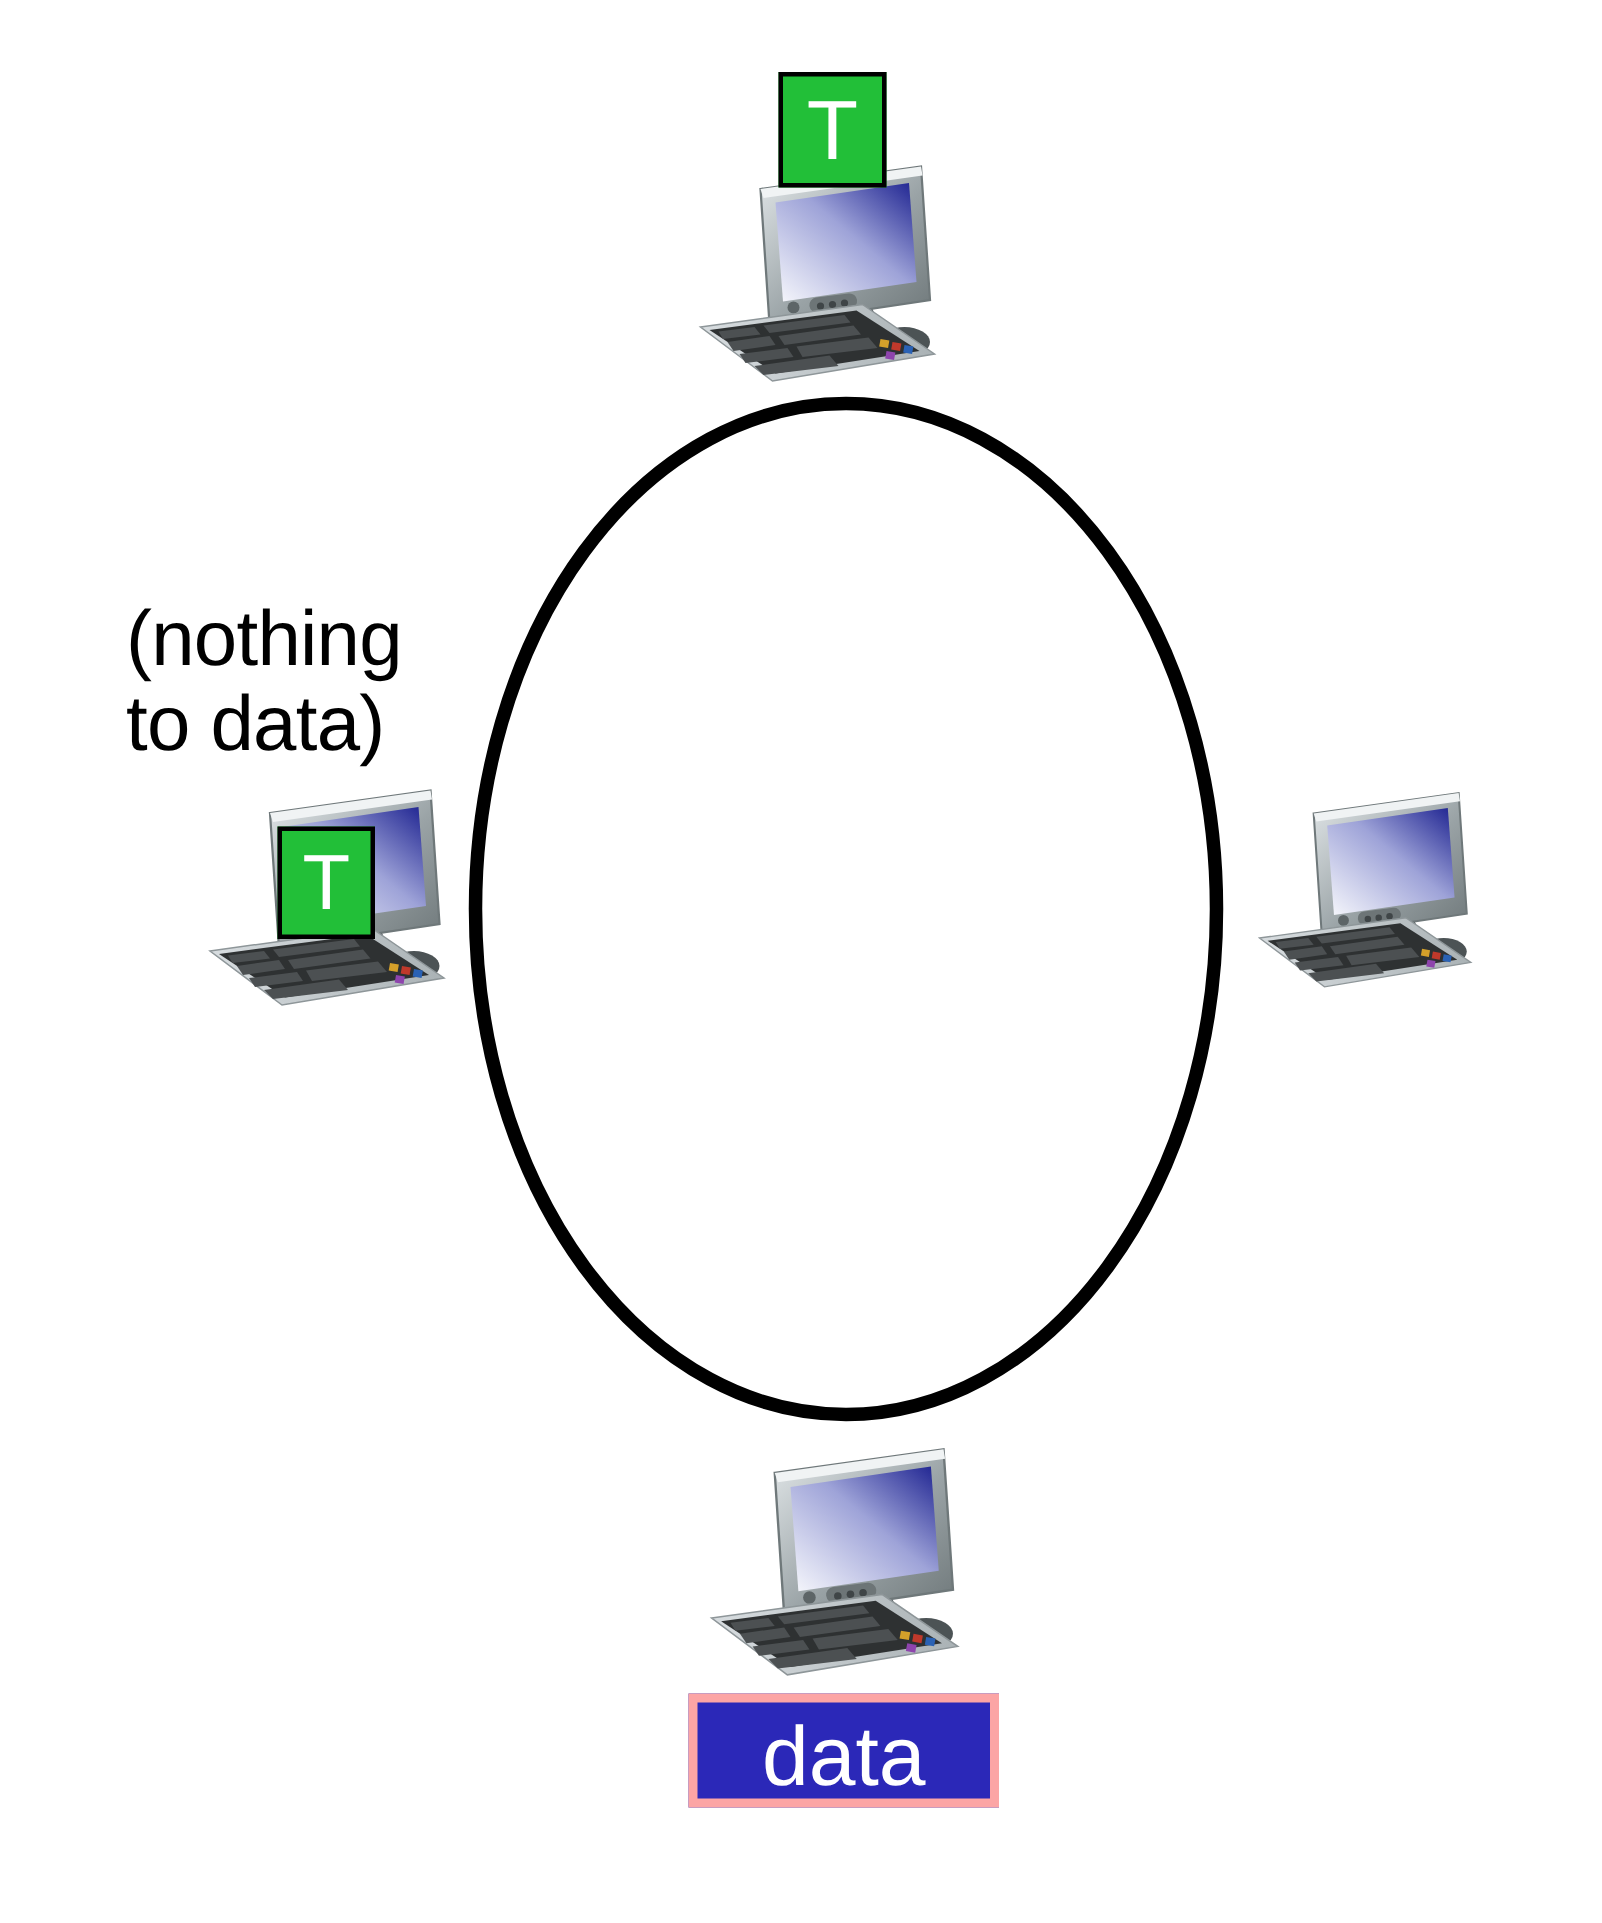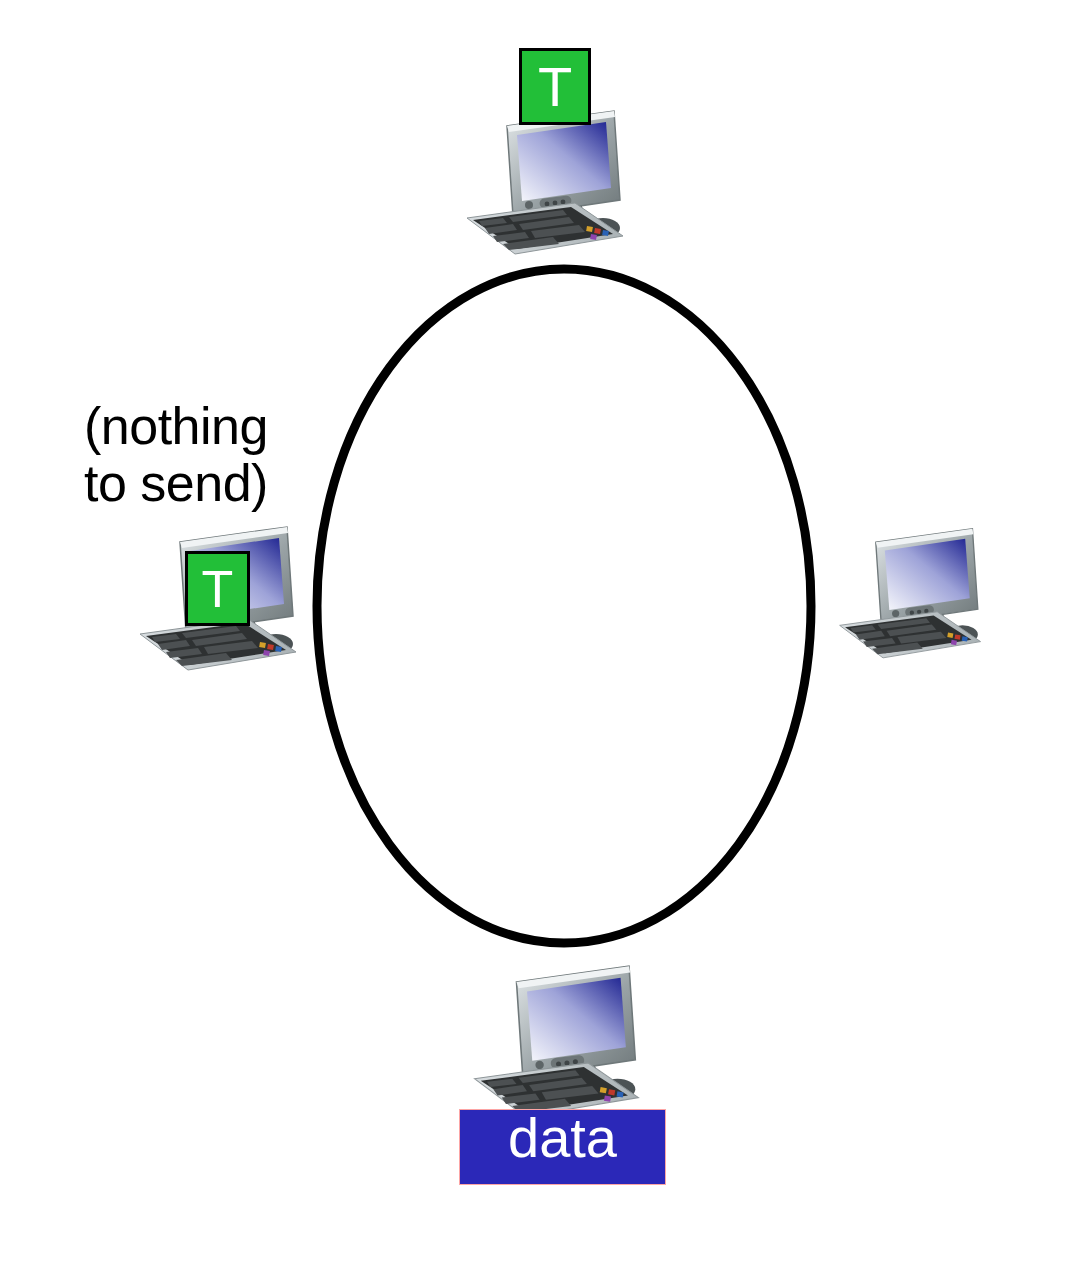--- a/index.html
+++ b/index.html
@@ -52,24 +52,25 @@
   .token-box .token-letter {
     color: #ffffff;
     font-family: "Liberation Sans", sans-serif;
     font-weight: 400;
     letter-spacing: 0;
   }
 
   .data-box {
     position: absolute;
     box-sizing: border-box;
-    border: 1px solid #fca5a5;
+    border: 6px solid #fca5a5;
     display: flex;
-    align-items: flex-start;
+    align-items: flex-end;
     justify-content: center;
+    margin-top: 20px;
   }
   .data-box .data-label {
     color: #ffffff;
     font-family: "Liberation Sans", sans-serif;
     font-size: 56px;
     line-height: 1;
     font-weight: 400;
   }
 
   
@@ -199,21 +200,21 @@
         <rect x="128" y="126" width="6" height="5" fill="#8e44ad" transform="rotate(10 128 126)"></rect>
       </g>
     </svg>
   </div>
 
   <div class="token-box" style="left:185px; top:551px; width:65px; height:75px; background:#22bf38;">
     <span class="token-letter" style="font-size:52px;">T</span>
   </div>
 
   <div class="annotation" style="left:84px; top:398px;">(nothing
-to send)</div>
+to data)</div>
 
   <div class="node" style="left:836px; top:526px; width:150px; height:140px;">
     <svg class="computer" width="150" height="140" viewBox="0 0 166 155">
       <defs>
         <linearGradient id="scrRight" x1="1" y1="0" x2="0" y2="1">
           <stop offset="0%" stop-color="#1d2290"></stop>
           <stop offset="45%" stop-color="#9ea3d8"></stop>
           <stop offset="100%" stop-color="#f7f8fc"></stop>
         </linearGradient>
         <linearGradient id="bezRight" x1="0" y1="0" x2="1" y2="1">

